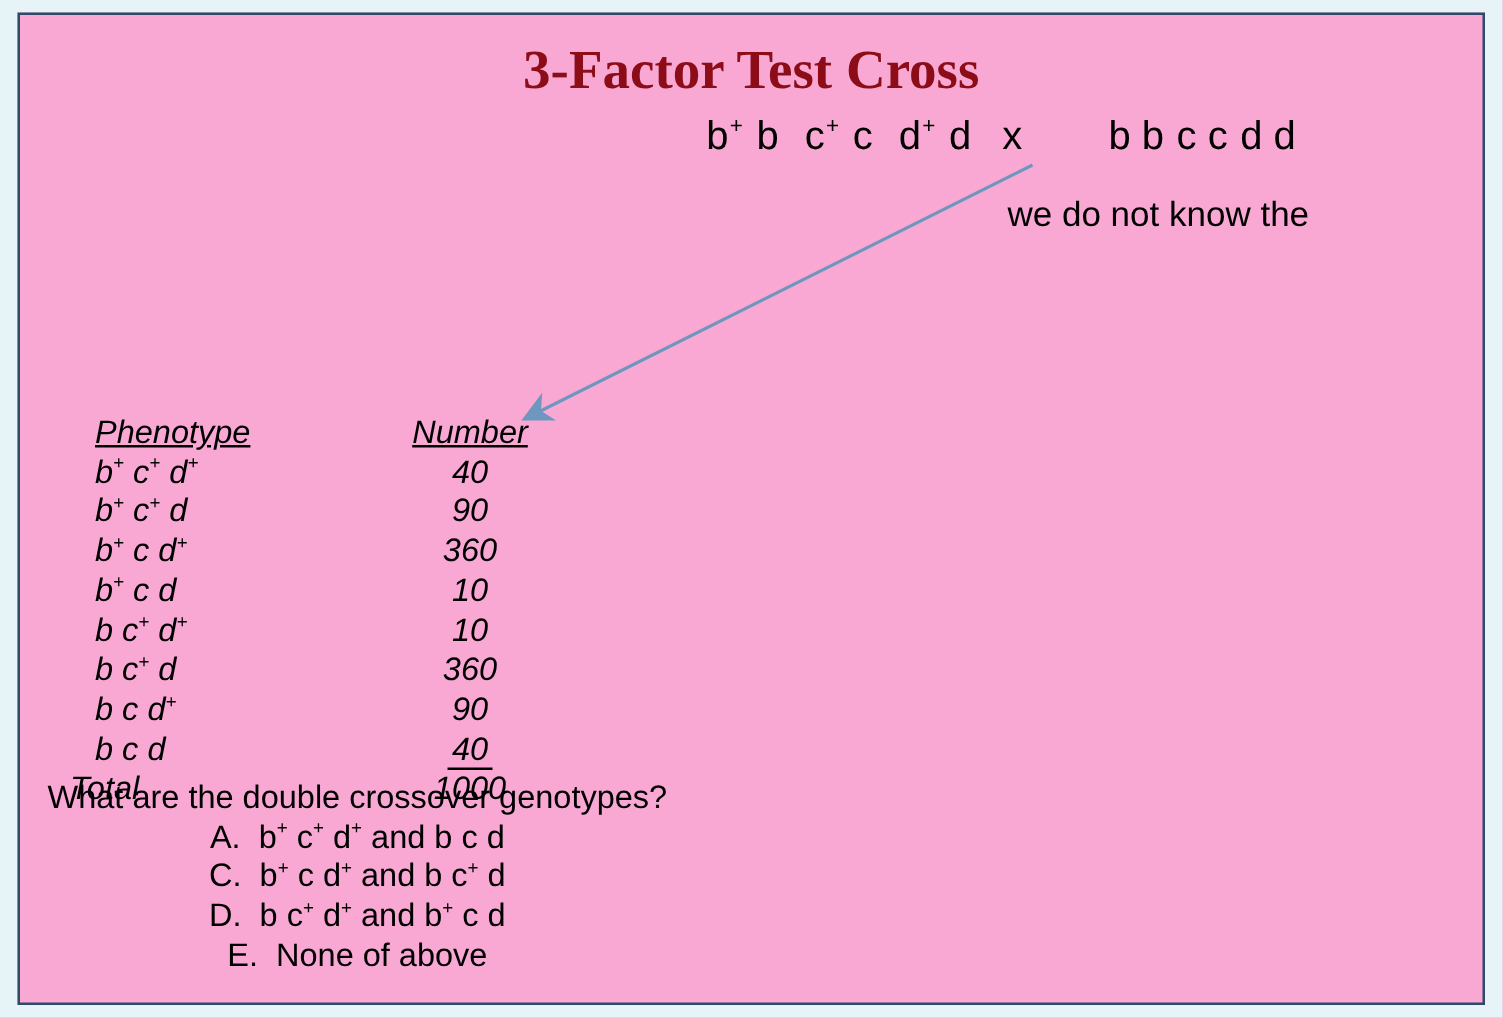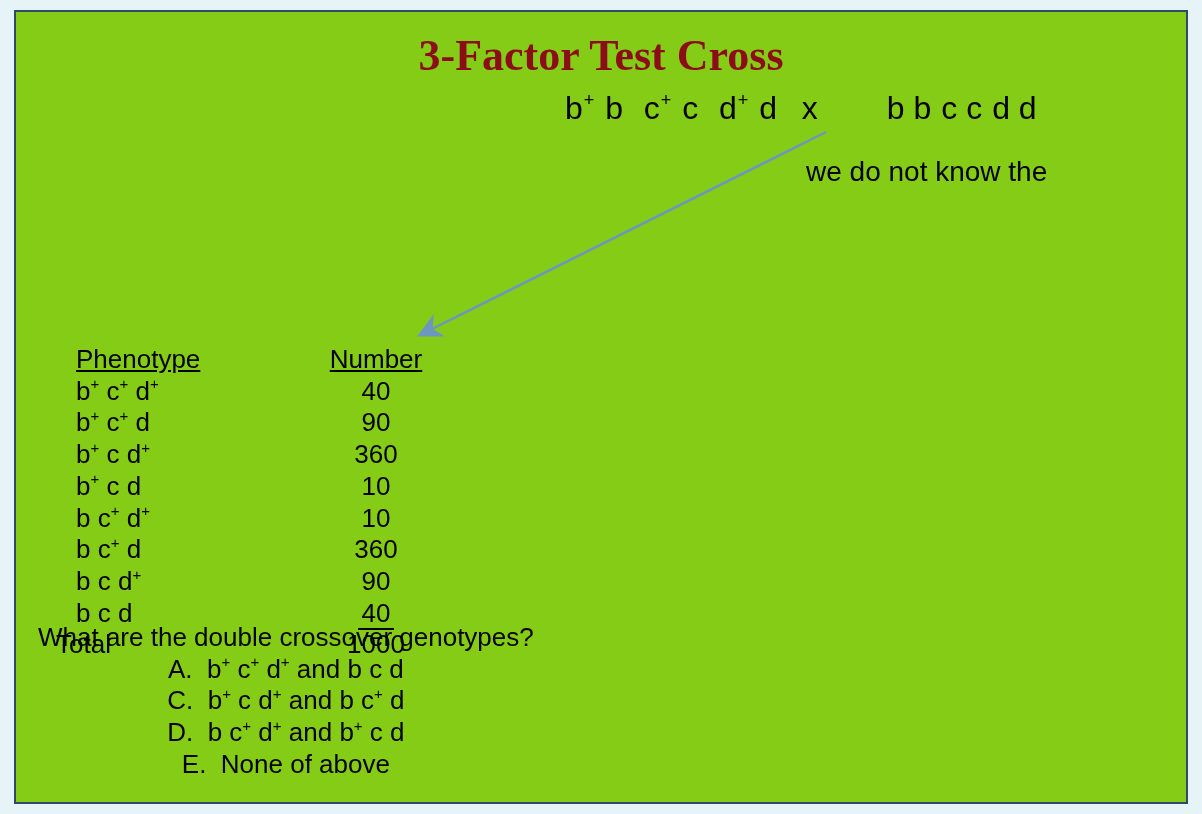--- a/index.html
+++ b/index.html
@@ -9,21 +9,21 @@
     height:814px;
     font-family:Arial,Helvetica,sans-serif;
     color:#000;
     position:relative;
     box-sizing:border-box;
   }
   .slide{
     position:absolute;
     left:14px; top:10px;
     width:1174px; height:794px;
-    background:#84cc16;
+    background:#f9a8d4;
     border:2px solid #2e4a6a;
     box-sizing:border-box;
   }
   .title{
     position:absolute;
     left:0; right:0; top:18px;
     text-align:center;
     font-family:"Times New Roman",Times,serif;
     font-weight:bold;
     font-size:44px;
@@ -48,23 +48,24 @@
     line-height:1.25;
   }
   svg.arrow{
     position:absolute;
     left:0;top:0;
     width:1174px;height:794px;
     pointer-events:none;
   }
   .table{
     position:absolute;
-    left:60px; top:332px;
+    left:60px; top:318px;
     font-size:26px;
     line-height:1.22;
+    font-style:italic;
   }
   .table .row{display:flex;}
   .table .c1{width:240px;}
   .table .c2{width:120px;text-align:center;}
   .table .hdr{text-decoration:underline;}
   .table sup{font-size:15px;vertical-align:super;position:relative;top:-0.05em;}
   .table .lastnum{position:relative;}
   .table .lastnum::after{
     content:"";
     position:absolute;

